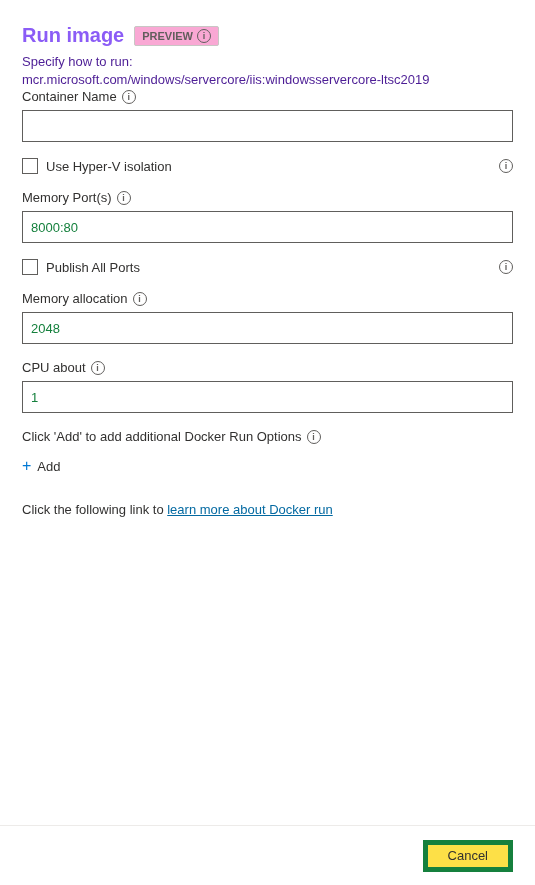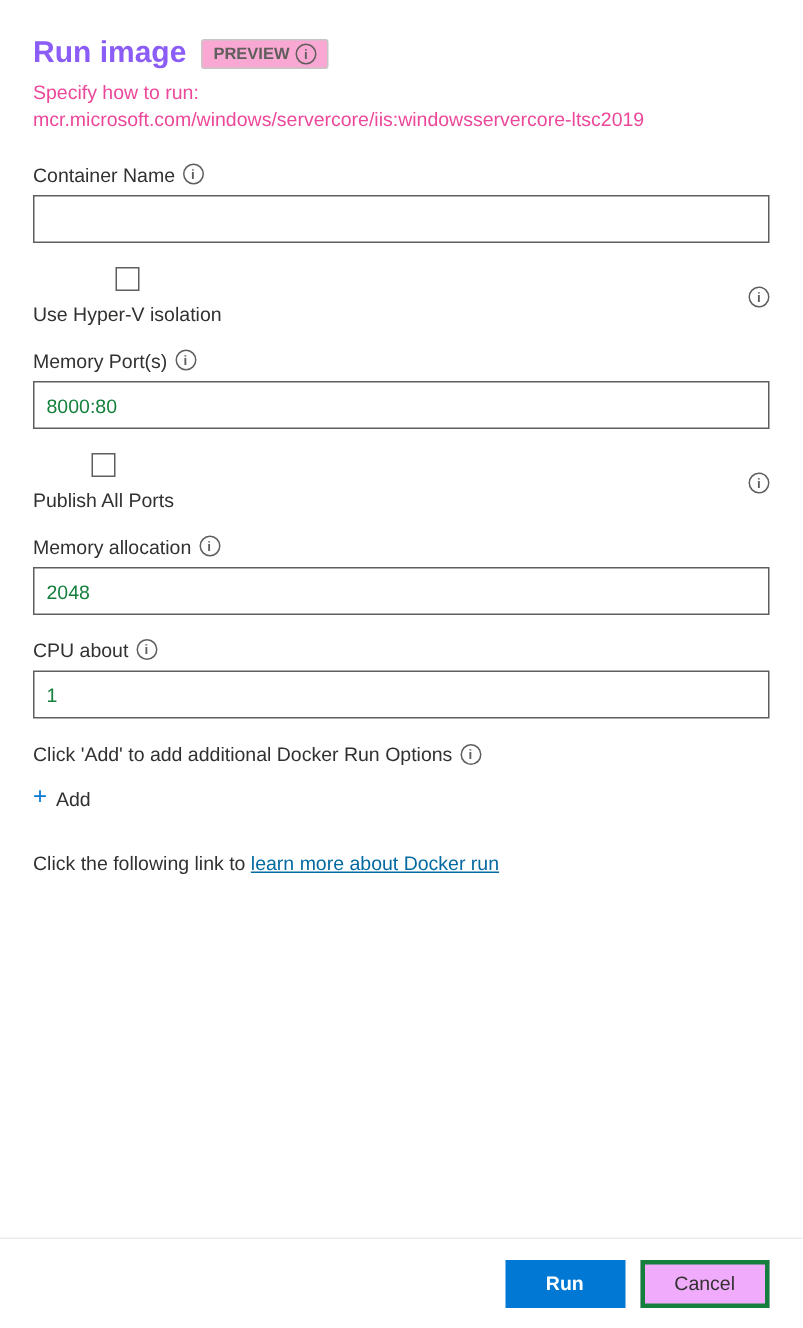--- a/index.html
+++ b/index.html
@@ -58,32 +58,31 @@
       border: 1.5px solid #605e5c;
       font-size: 9px;
       font-weight: 700;
       color: #605e5c;
       cursor: pointer;
       flex-shrink: 0;
     }
 
     .subtitle {
       font-size: 13px;
-      color: #ec4899;
-      margin-bottom: 20px;
+      color: #4c1d95;
       line-height: 1.4;
     }
 
     .form-section {
       margin-bottom: 16px;
     }
 
     .field-label {
       display: flex;
-      align-items: flex-start;
+      align-items: center;
       gap: 5px;
       margin-bottom: 6px;
       font-size: 13px;
       color: #323130;
     }
 
     .text-input {
       width: 100%;
       height: 32px;
       border: 1px solid #605e5c;
@@ -99,21 +98,20 @@
       align-items: center;
       justify-content: space-between;
       margin-bottom: 16px;
       margin-top: 4px;
     }
 
     .checkbox-left {
       display: flex;
       align-items: center;
       gap: 8px;
-      flex-direction: column;
     }
 
     .checkbox-box {
       width: 16px;
       height: 16px;
       border: 1.5px solid #605e5c;
       background: #ffffff;
       flex-shrink: 0;
       cursor: pointer;
     }
@@ -189,23 +187,23 @@
       border: none;
       padding: 0 20px;
       height: 32px;
       font-size: 13px;
       font-weight: 600;
       cursor: pointer;
       min-width: 80px;
     }
 
     .btn-cancel {
-      background: #f0abfc;
-      color: #323130;
-      border: 3px solid #15803d;
+      background: #fde047;
+      color: #323130;
+      border: 5px solid #15803d;
       padding: 3px 20px;
       height: 32px;
       font-size: 13px;
       cursor: pointer;
       min-width: 80px;
     }
   </style>
 </head>
 <body>
 
@@ -282,15 +280,14 @@
       <span>Add</span>
     </button>
   </div>
 
   <div class="footer-link-text">
     <span>Click the following link to </span><a class="link">learn more about Docker run</a>
   </div>
 </div>
 
 <div class="bottom-bar">
-  <button class="btn-run">Run</button>
   <button class="btn-cancel">Cancel</button>
 </div>
 
 </body></html>

